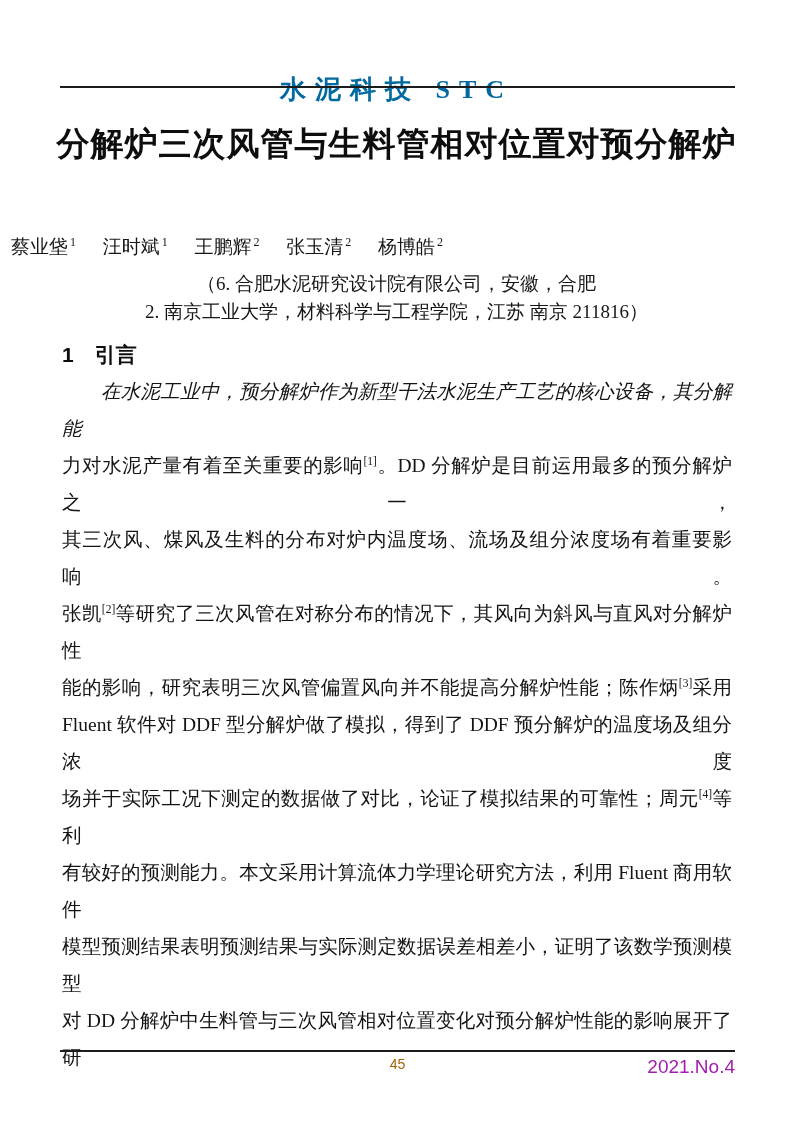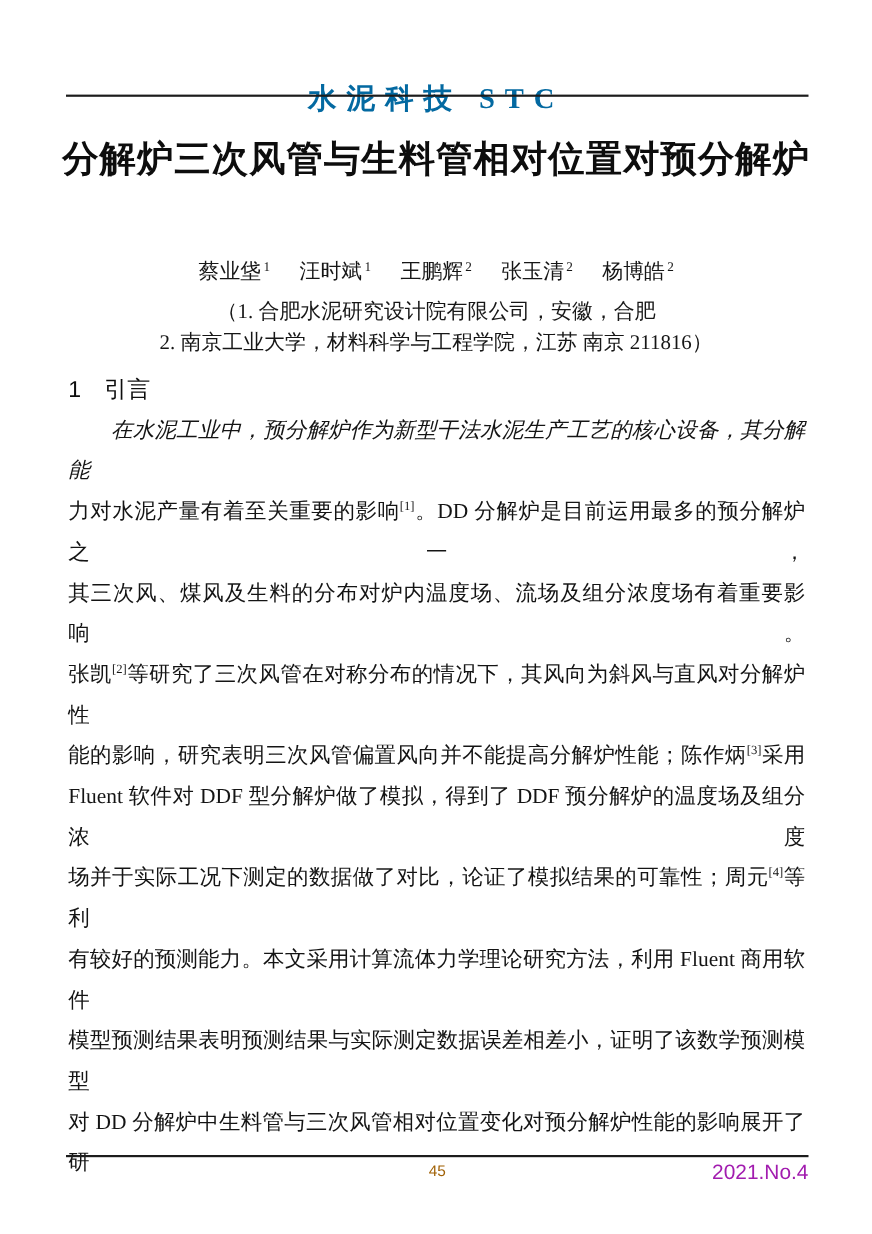--- a/index.html
+++ b/index.html
@@ -37,41 +37,40 @@
     font-family: "Liberation Sans", sans-serif;
     font-weight: 700;
     font-size: 33px;
     line-height: 47px;
     color: #0d0d0d;
     letter-spacing: 1px;
   }
   .author-list {
     position: absolute;
     top: 234px; left: 0; width: 100%;
-    text-align: center;
     font-size: 19px;
     color: #161616;
   }
   .author { margin: 0 11px; white-space: nowrap; }
   .author sup { font-size: 12px; margin-left: 2px; }
   .affiliations {
     position: absolute;
     top: 270px; left: 0; width: 100%;
     text-align: center;
     font-size: 19px;
     line-height: 28px;
     color: #161616;
   }
   .content {
     position: absolute;
     top: 336px; left: 62px; width: 670px;
   }
   .section-heading {
     font-family: "Liberation Sans", sans-serif;
-    font-weight: 400;
+    font-weight: 700;
     font-size: 21px;
     line-height: 37px;
     color: #0d0d0d;
     white-space: pre-wrap;
   }
   .para .line {
     font-size: 19.5px;
     line-height: 37px;
     text-align: justify;
     text-align-last: justify;
@@ -117,21 +116,21 @@
 
   <div class="author-list">
     <span class="author"><span>蔡业垡</span><sup>1</sup></span>
     <span class="author"><span>汪时斌</span><sup>1</sup></span>
     <span class="author"><span>王鹏辉</span><sup>2</sup></span>
     <span class="author"><span>张玉清</span><sup>2</sup></span>
     <span class="author"><span>杨博皓</span><sup>2</sup></span>
   </div>
 
   <div class="affiliations">
-    <div>（1. 合肥水泥研究设计院有限公司，安徽，合肥</div>
+    <div>（6. 合肥水泥研究设计院有限公司，安徽，合肥</div>
     <div>2. 南京工业大学，材料科学与工程学院，江苏 南京 211816）</div>
   </div>
 
   <div class="content">
     <div class="section">
       <h2 class="section-heading">1　引言</h2>
       <div class="para">
           <div class="line indent"><span>在水泥工业中，预分解炉作为新型干法水泥生产工艺的核心设备，其分解能</span></div>
           <div class="line"><span>力对水泥产量有着至关重要的影响</span><sup>[1]</sup><span>。DD 分解炉是目前运用最多的预分解炉之一，</span></div>
           <div class="line"><span>其三次风、煤风及生料的分布对炉内温度场、流场及组分浓度场有着重要影响。</span></div>

